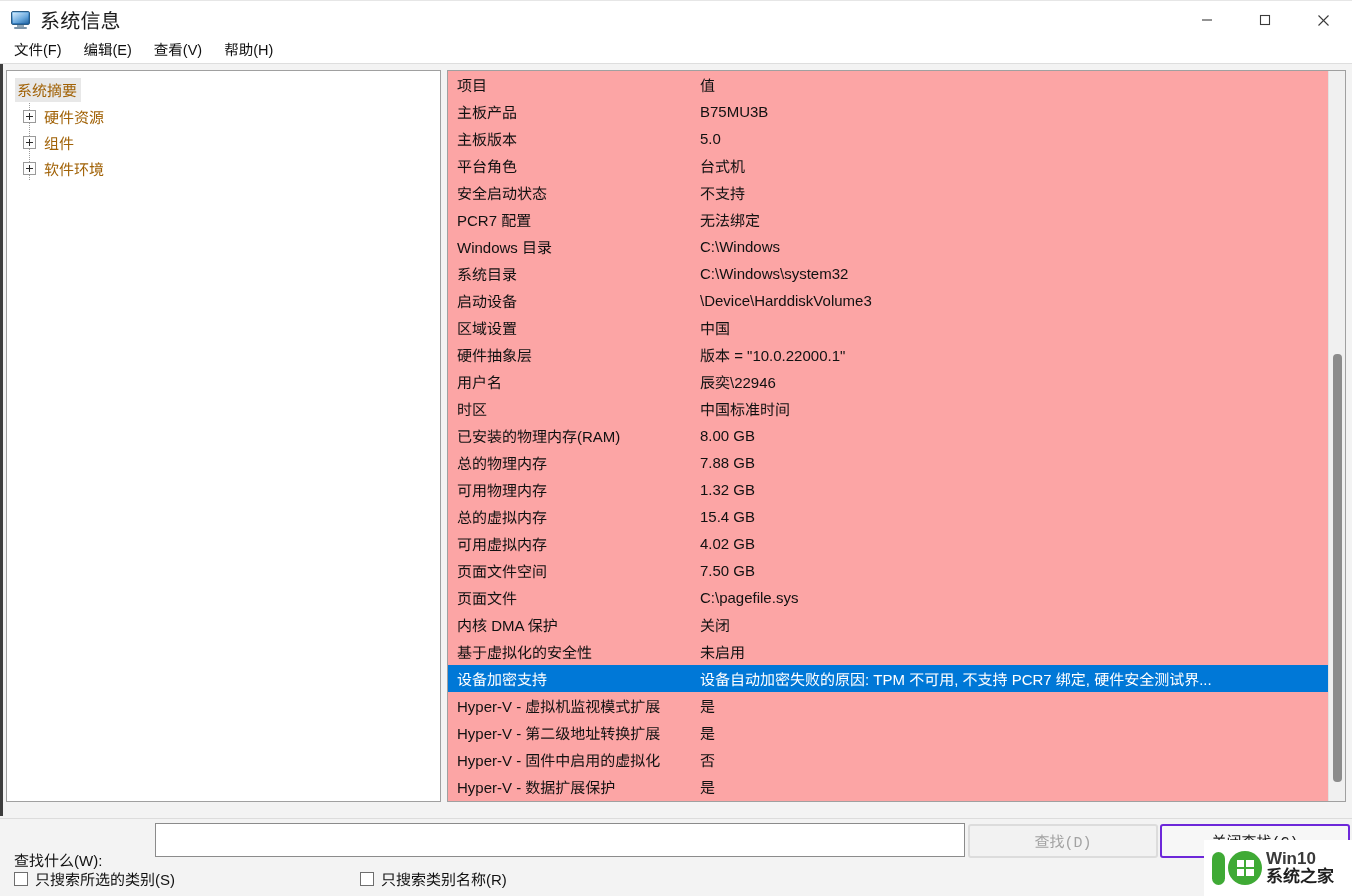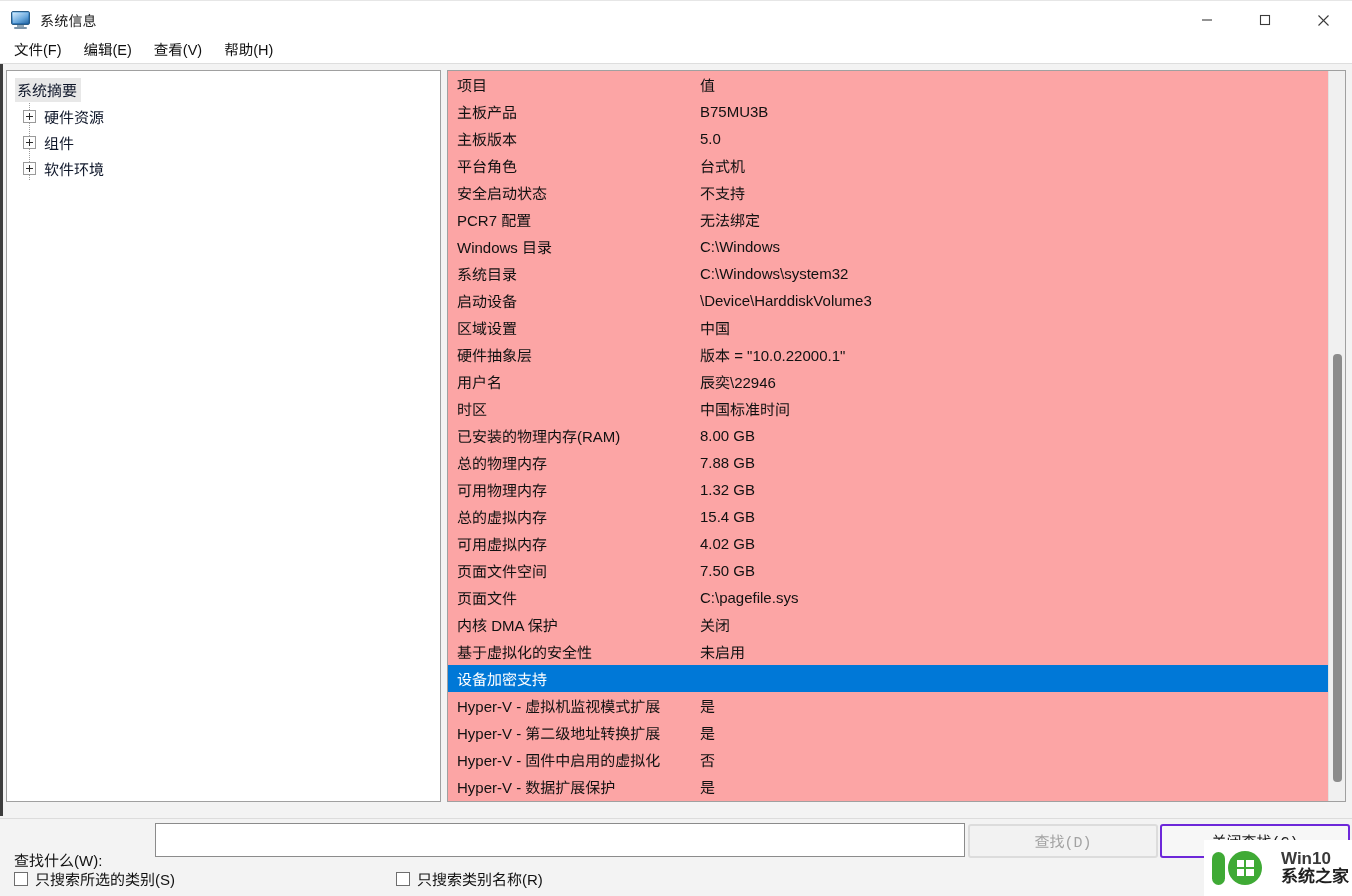--- a/index.html
+++ b/index.html
@@ -54,21 +54,21 @@
     width: 7px; height: 3px;
     background: #8fa6b8;
   }
   .title-icon .mon-base {
     position: absolute; left: 4px; top: 18px;
     width: 13px; height: 2px;
     background: #7b94a8;
     border-radius: 1px;
   }
   .title-text {
-    font-size: 14px;
+    font-size: 20px;
     color: #1b1b1b;
     letter-spacing: 0.2px;
   }
   .win-controls {
     position: absolute;
     right: 0; top: 0;
     height: 38px;
     display: flex;
   }
   .win-btn {
@@ -121,21 +121,21 @@
     border: 1px solid #a0a0a0;
     position: relative;
     overflow: hidden;
   }
   .tree-inner { padding: 6px 0 0 8px; }
   .tree-row {
     display: flex;
     align-items: center;
     height: 26px;
     font-size: 15px;
-    color: #0f172a;
+    color: #a16207;
     position: relative;
     white-space: nowrap;
   }
   .tree-row.root .tree-label {
     background: #e8e8e8;
     padding: 1px 4px 2px 2px;
   }
   .tree-row.child { padding-left: 8px; }
   .expander {
     width: 13px; height: 13px;
@@ -306,21 +306,21 @@
     display: flex; align-items: center; justify-content: center;
   }
   .wm-flag {
     width: 17px; height: 16px;
     display: grid;
     grid-template-columns: 1fr 1fr;
     grid-template-rows: 1fr 1fr;
     gap: 2px;
   }
   .wm-flag i { background: #ffffff; display: block; }
-  .wm-text { margin-left: 19px; line-height: 1.05; }
+  .wm-text { margin-left: 4px; line-height: 1.05; }
   .wm-t1 { font-size: 17px; color: #3a3a3a; font-weight: bold; }
   .wm-t2 { font-size: 17px; color: #1f1f1f; font-weight: bold; }
 </style>
 </head>
 <body>
 
 <div id="app">
 
   <div class="titlebar">
     <div class="title-icon">
@@ -471,20 +471,21 @@
             <div class="trow">
               <div class="col-item">内核 DMA 保护</div>
               <div class="col-value">关闭</div>
             </div>
             <div class="trow">
               <div class="col-item">基于虚拟化的安全性</div>
               <div class="col-value">未启用</div>
             </div>
             <div class="trow selected">
               <div class="col-item">设备加密支持</div>
+              <div class="col-value">设备自动加密失败的原因: TPM 不可用, 不支持 PCR7 绑定, 硬件安全测试界...</div>
             </div>
             <div class="trow">
               <div class="col-item">Hyper-V - 虚拟机监视模式扩展</div>
               <div class="col-value">是</div>
             </div>
             <div class="trow">
               <div class="col-item">Hyper-V - 第二级地址转换扩展</div>
               <div class="col-value">是</div>
             </div>
             <div class="trow">
@@ -508,21 +509,21 @@
     <div class="find-label">查找什么(W):</div>
   </div>
 
   <input class="find-input" type="text" value="" placeholder="" style="">
 
   <div class="chk-wrap" style="left:14px; top:868px;">
     <span class="chk-box"></span>
     <span>只搜索所选的类别(S)</span>
   </div>
 
-  <div class="chk-wrap" style="left:360px; top:868px;margin-left:36px;">
+  <div class="chk-wrap" style="left:360px; top:868px;">
     <span class="chk-box"></span>
     <span>只搜索类别名称(R)</span>
   </div>
 
   <div class="btn disabled" style="left:968px; top:824px;">查找(D)</div>
   <div class="btn" style="left:1160px; top:824px;">关闭查找(C)</div>
 
   <div class="watermark">
     <div class="wm-logo">
       <div class="wm-bar"></div>

